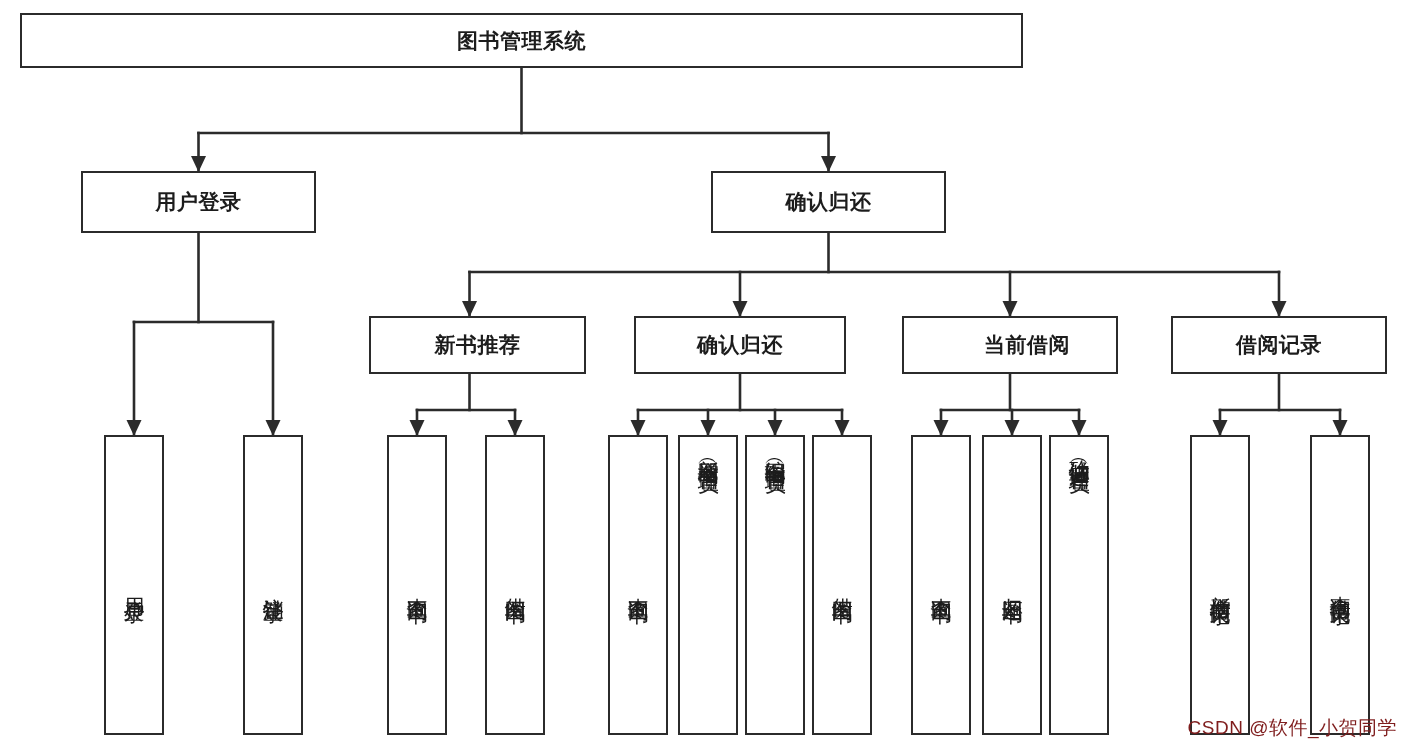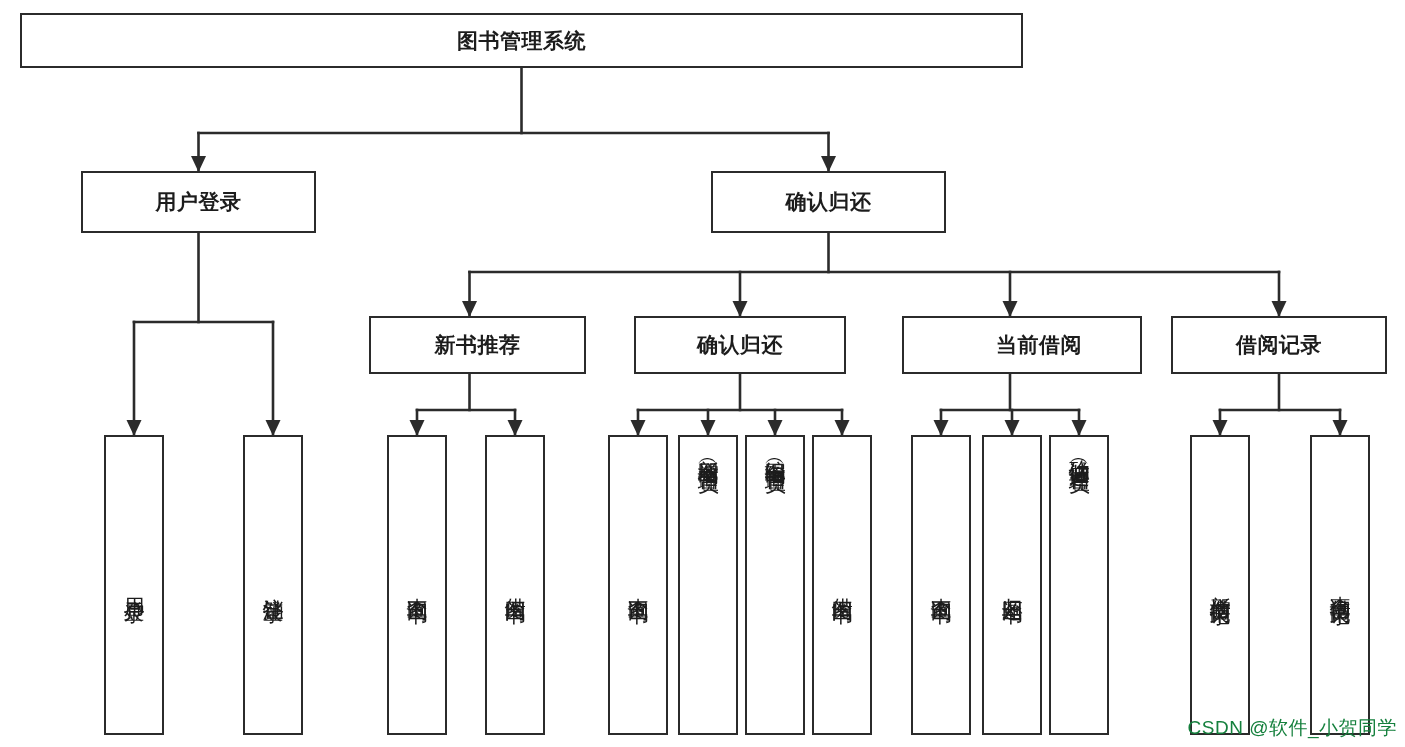--- a/index.html
+++ b/index.html
@@ -70,21 +70,21 @@
   .vwrap.top {
     align-items: flex-start;
     padding-top: 6px;
     box-sizing: border-box;
   }
   #watermark {
     position: absolute;
     right: 8px;
     bottom: 6px;
     font-size: 19px;
-    color: #15803d;
+    color: #7f1d1d;
     letter-spacing: 0.5px;
     white-space: nowrap;
     user-select: none;
     margin-top: 20px;
   }
 </style>
 </head>
 <body>
 
 <div id="stage">
@@ -154,21 +154,21 @@
   <div class="node h" style="left:711px; top:171px; width:235px; height:62px;">
     <span class="label">确认归还</span>
   </div>
 
   <div class="node h" style="left:361px; top:316px; width:217px; height:58px;margin-left:8px;">
     <span class="label">新书推荐</span>
   </div>
   <div class="node h" style="left:634px; top:316px; width:212px; height:58px;">
     <span class="label">确认归还</span>
   </div>
-  <div class="node h" style="left:902px; top:316px; width:240px; height:58px;padding-left:34px;">
+  <div class="node h" style="left:902px; top:316px; width:216px; height:58px;padding-left:34px;">
     <span class="label">当前借阅</span>
   </div>
   <div class="node h" style="left:1171px; top:316px; width:216px; height:58px;">
     <span class="label">借阅记录</span>
   </div>
 
   <div class="node v" style="left:104px; top:435px; width:60px; height:300px;">
     <div class="vwrap">
       <span class="label">用户登录</span>
     </div>

